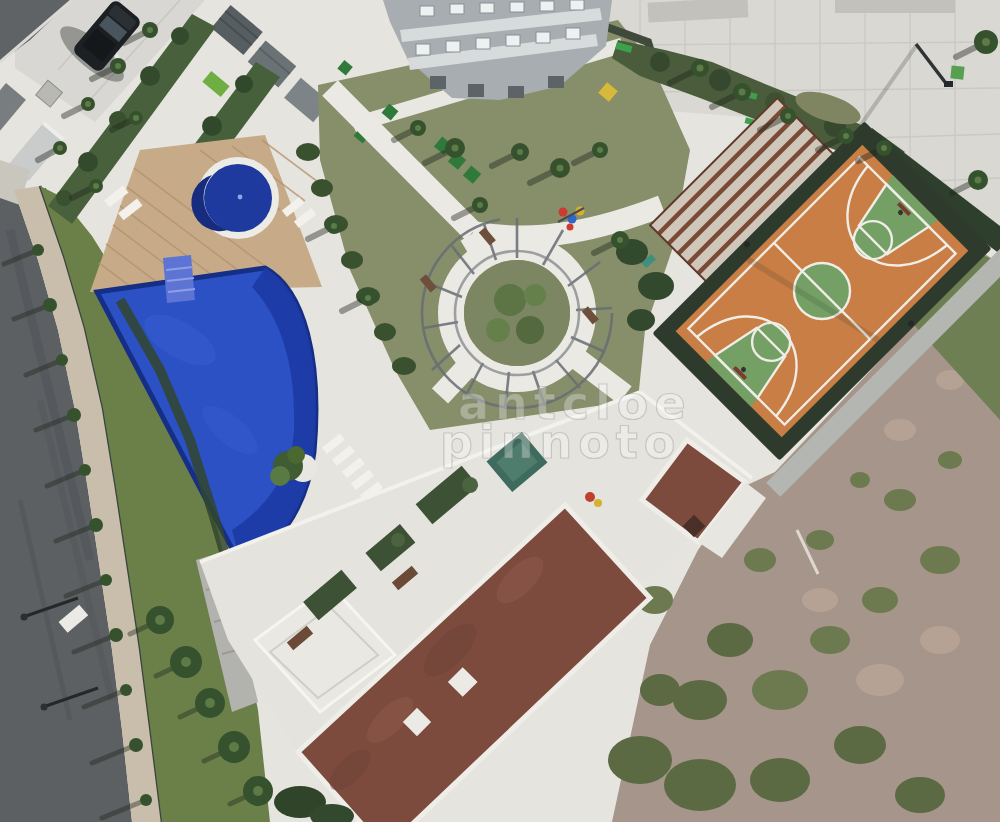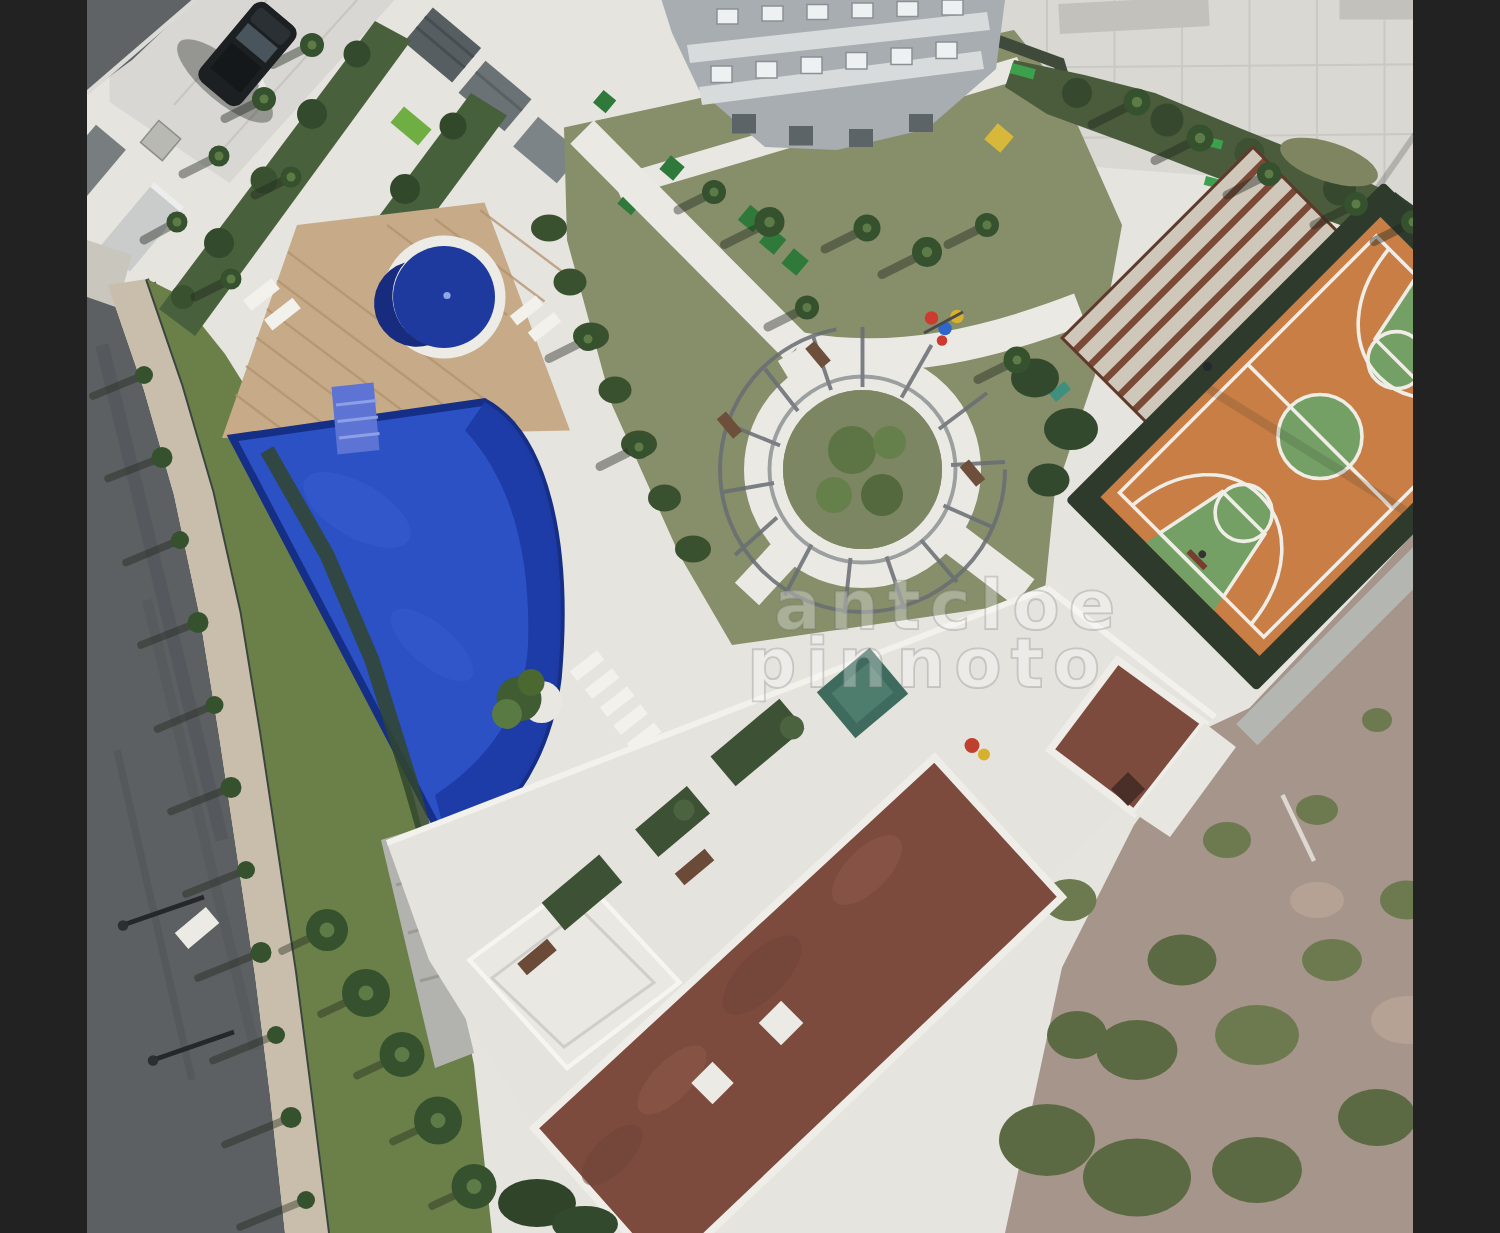--- a/index.html
+++ b/index.html
@@ -1,16 +1,16 @@
 <!DOCTYPE html>
 <html><head>
 <meta charset="utf-8">
 <style>
   html,body{margin:0;padding:0;background:#222;}
-  .stage{width:884px;height:822px;position:relative;margin:0 auto;overflow:hidden;
+  .stage{width:1000px;height:822px;position:relative;margin:0 auto;overflow:hidden;
          font-family:"DejaVu Sans",sans-serif;}
   svg{display:block}
   .psh{stroke:rgba(30,38,28,.42);stroke-width:6;stroke-linecap:round}
   .pc{fill:#35512d}.pcl{fill:#5d7b47}
   .tsh{stroke:rgba(30,38,28,.40);stroke-width:5;stroke-linecap:round}
   .grid{stroke:#c7c6c0;stroke-width:1.4}
   .path{stroke:#eae9e3;stroke-width:22;fill:none;stroke-linecap:butt}
   .parapet{stroke:#f2f1ec;stroke-width:4;fill:none}
   .wm{font-weight:bold;letter-spacing:6px;fill:rgba(255,255,255,.30);
       stroke:rgba(110,110,110,.28);stroke-width:1.2px;font-size:46px}

